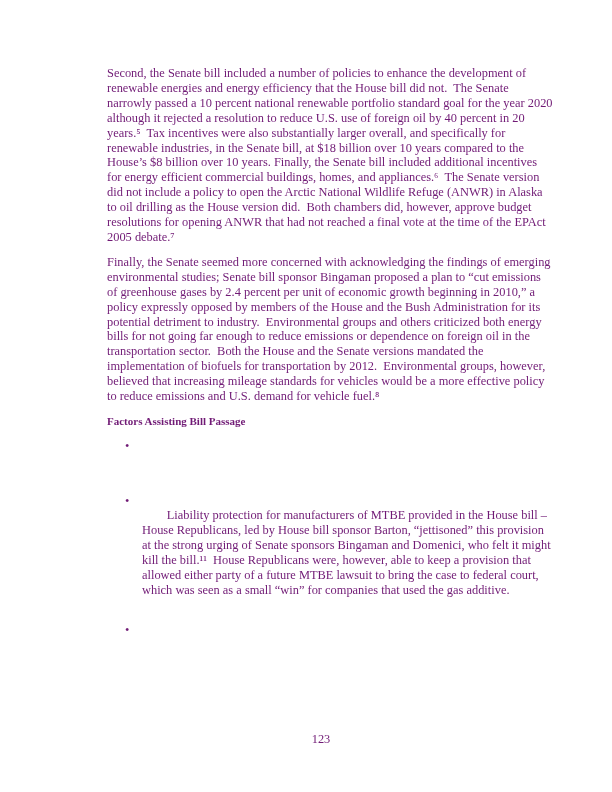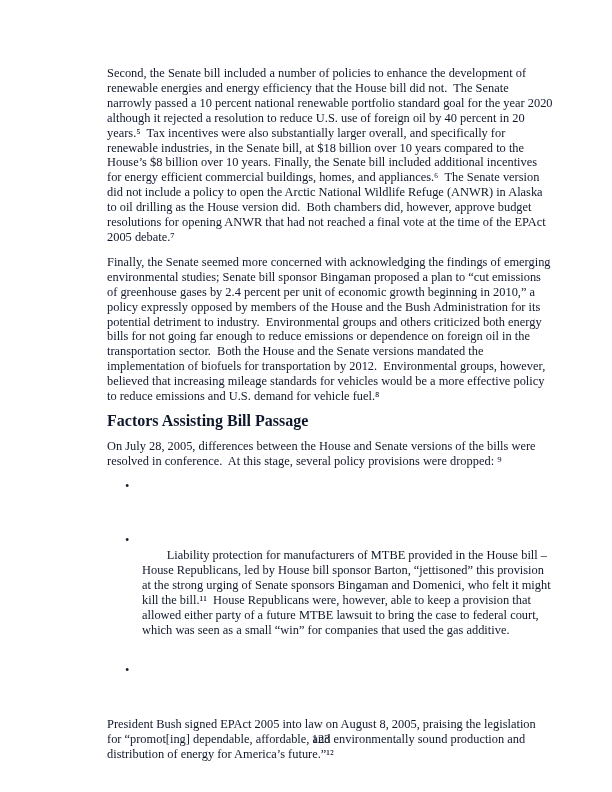--- a/index.html
+++ b/index.html
@@ -5,38 +5,38 @@
   html, body {
     margin: 0;
     padding: 0;
     background: #ffffff;
   }
   .page {
     position: relative;
     width: 576px;
     height: 792px;
     background: #ffffff;
-    color: #0f172a;
+    color: #701a75;
     font-family: "Liberation Serif", "DejaVu Serif", serif;
     font-size: 12.4px;
     line-height: 14.9px;
     overflow: hidden;
   }
   .text-column {
     position: absolute;
     left: 107px;
     top: 66px;
     width: 452px;
   }
   .para {
     margin: 0 0 10px 0;
     white-space: pre-wrap;
   }
   .section-heading {
-    font-size: 16px;
+    font-size: 11px;
     font-weight: bold;
     margin: 0 0 10px 0;
     white-space: pre-wrap;
   }
   ul.bullet-list {
     list-style: none;
     margin: 0;
     padding: 0;
   }
   ul.bullet-list li {
@@ -84,40 +84,35 @@
 policy expressly opposed by members of the House and the Bush Administration for its
 potential detriment to industry.  Environmental groups and others criticized both energy
 bills for not going far enough to reduce emissions or dependence on foreign oil in the
 transportation sector.  Both the House and the Senate versions mandated the
 implementation of biofuels for transportation by 2012.  Environmental groups, however,
 believed that increasing mileage standards for vehicles would be a more effective policy
 to reduce emissions and U.S. demand for vehicle fuel.⁸</p>
 
     <h2 class="section-heading">Factors Assisting Bill Passage</h2>
 
-    <p class="para">On July 28, 2005, differences between the House and Senate versions of the bills were
-resolved in conference.  At this stage, several policy provisions were dropped: ⁹</p>
 
     <ul class="bullet-list">
       <li>
         <span class="bullet-marker">•</span>
       </li>
       <li>
         <span class="bullet-marker">•</span><span>Liability protection for manufacturers of MTBE provided in the House bill –
 House Republicans, led by House bill sponsor Barton, “jettisoned” this provision
 at the strong urging of Senate sponsors Bingaman and Domenici, who felt it might
 kill the bill.¹¹  House Republicans were, however, able to keep a provision that
 allowed either party of a future MTBE lawsuit to bring the case to federal court,
 which was seen as a small “win” for companies that used the gas additive.</span>
       </li>
       <li>
         <span class="bullet-marker">•</span>
       </li>
     </ul>
 
-    <p class="para">President Bush signed EPAct 2005 into law on August 8, 2005, praising the legislation
-for “promot[ing] dependable, affordable, and environmentally sound production and
-distribution of energy for America’s future.”¹²</p>
 
   </div>
 
   <div class="page-number">123</div>
 </div>
 
 </body></html>

